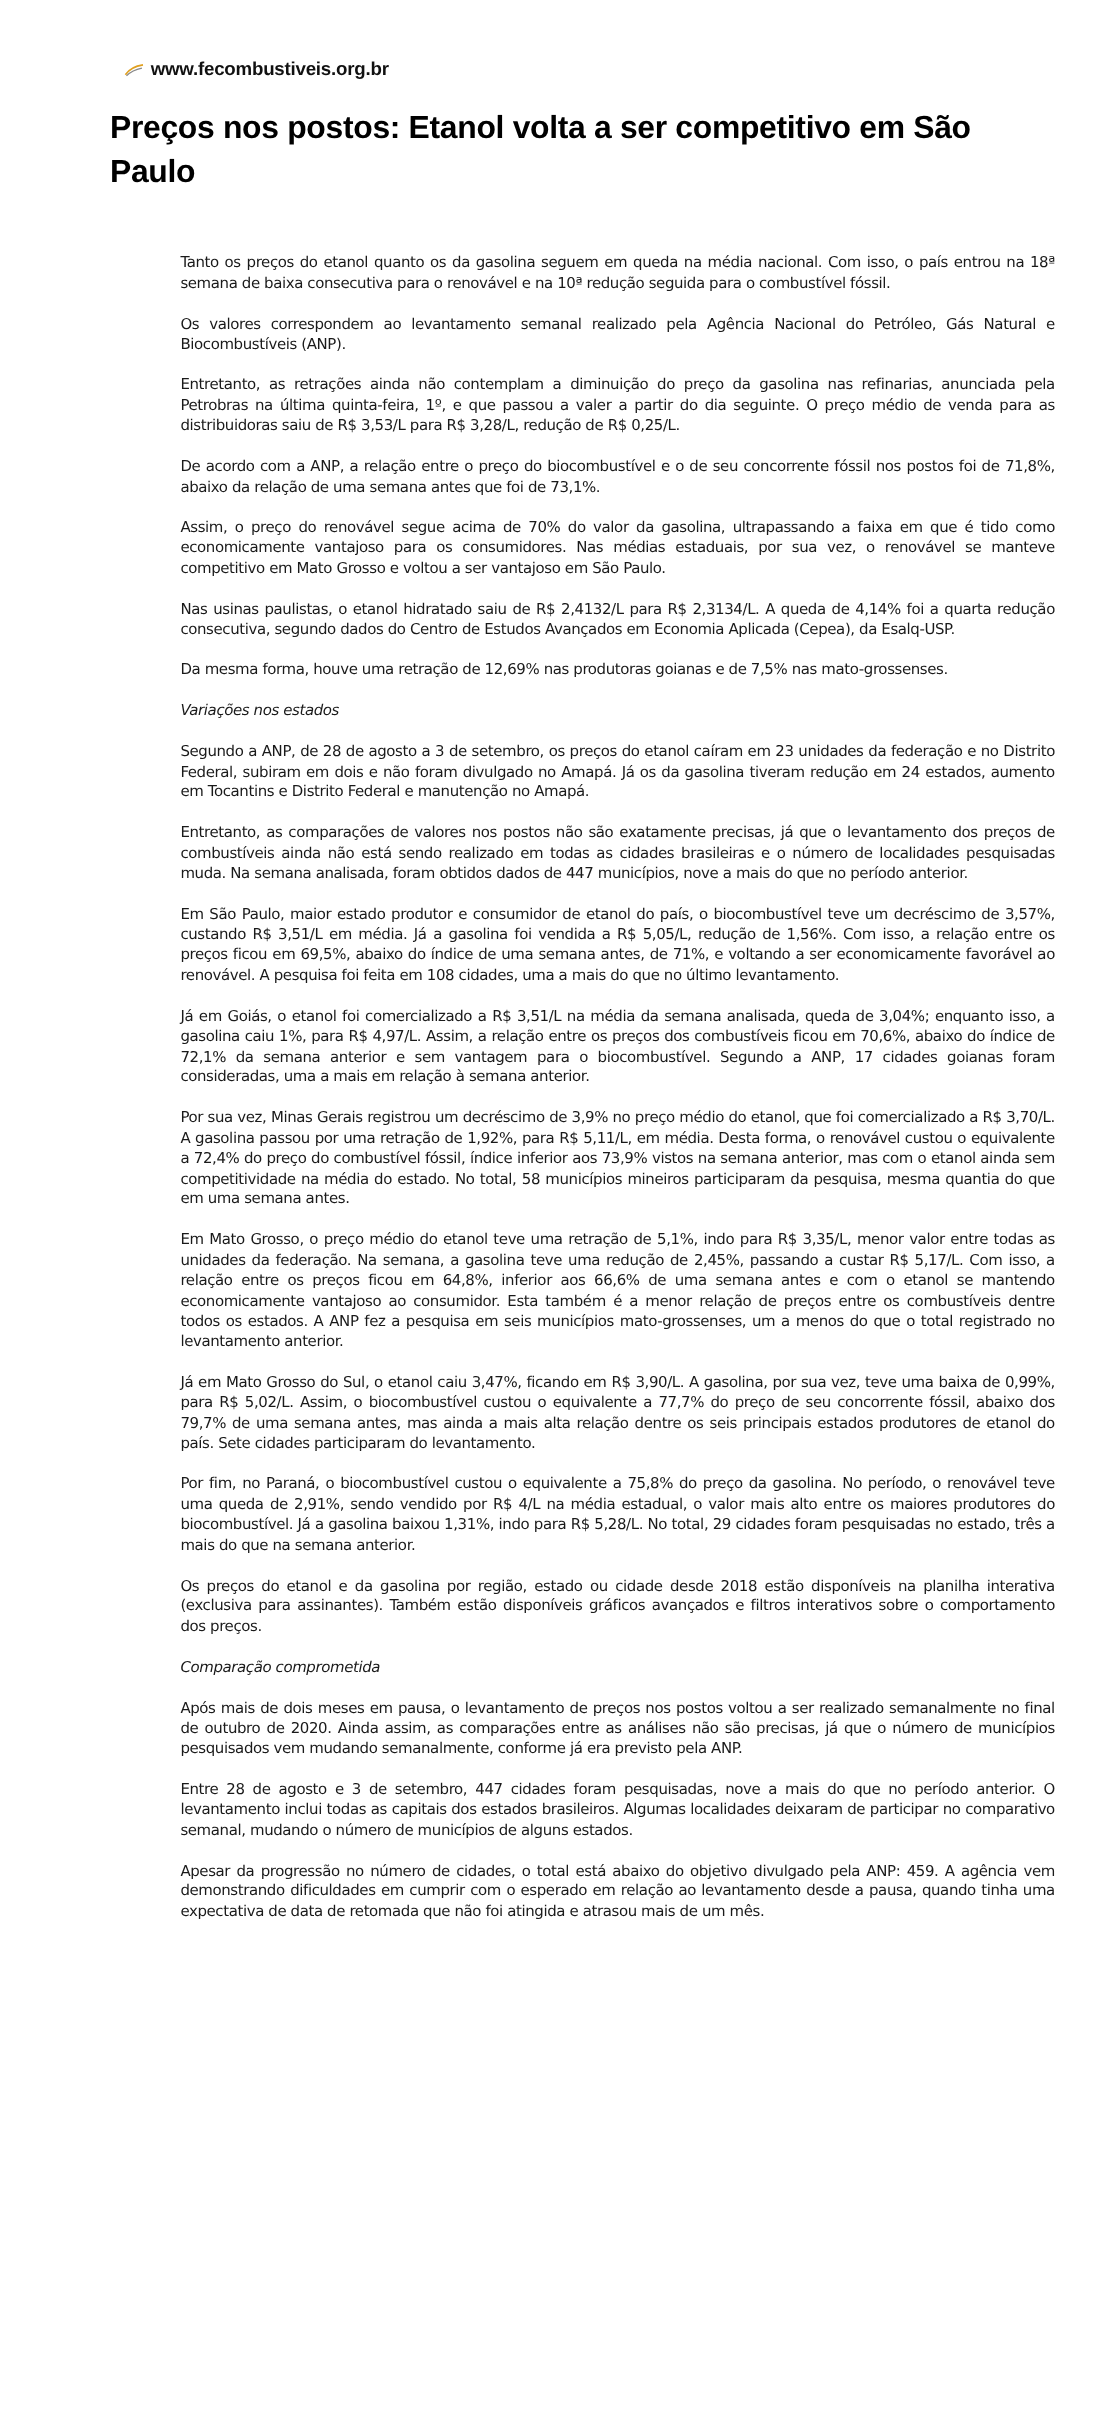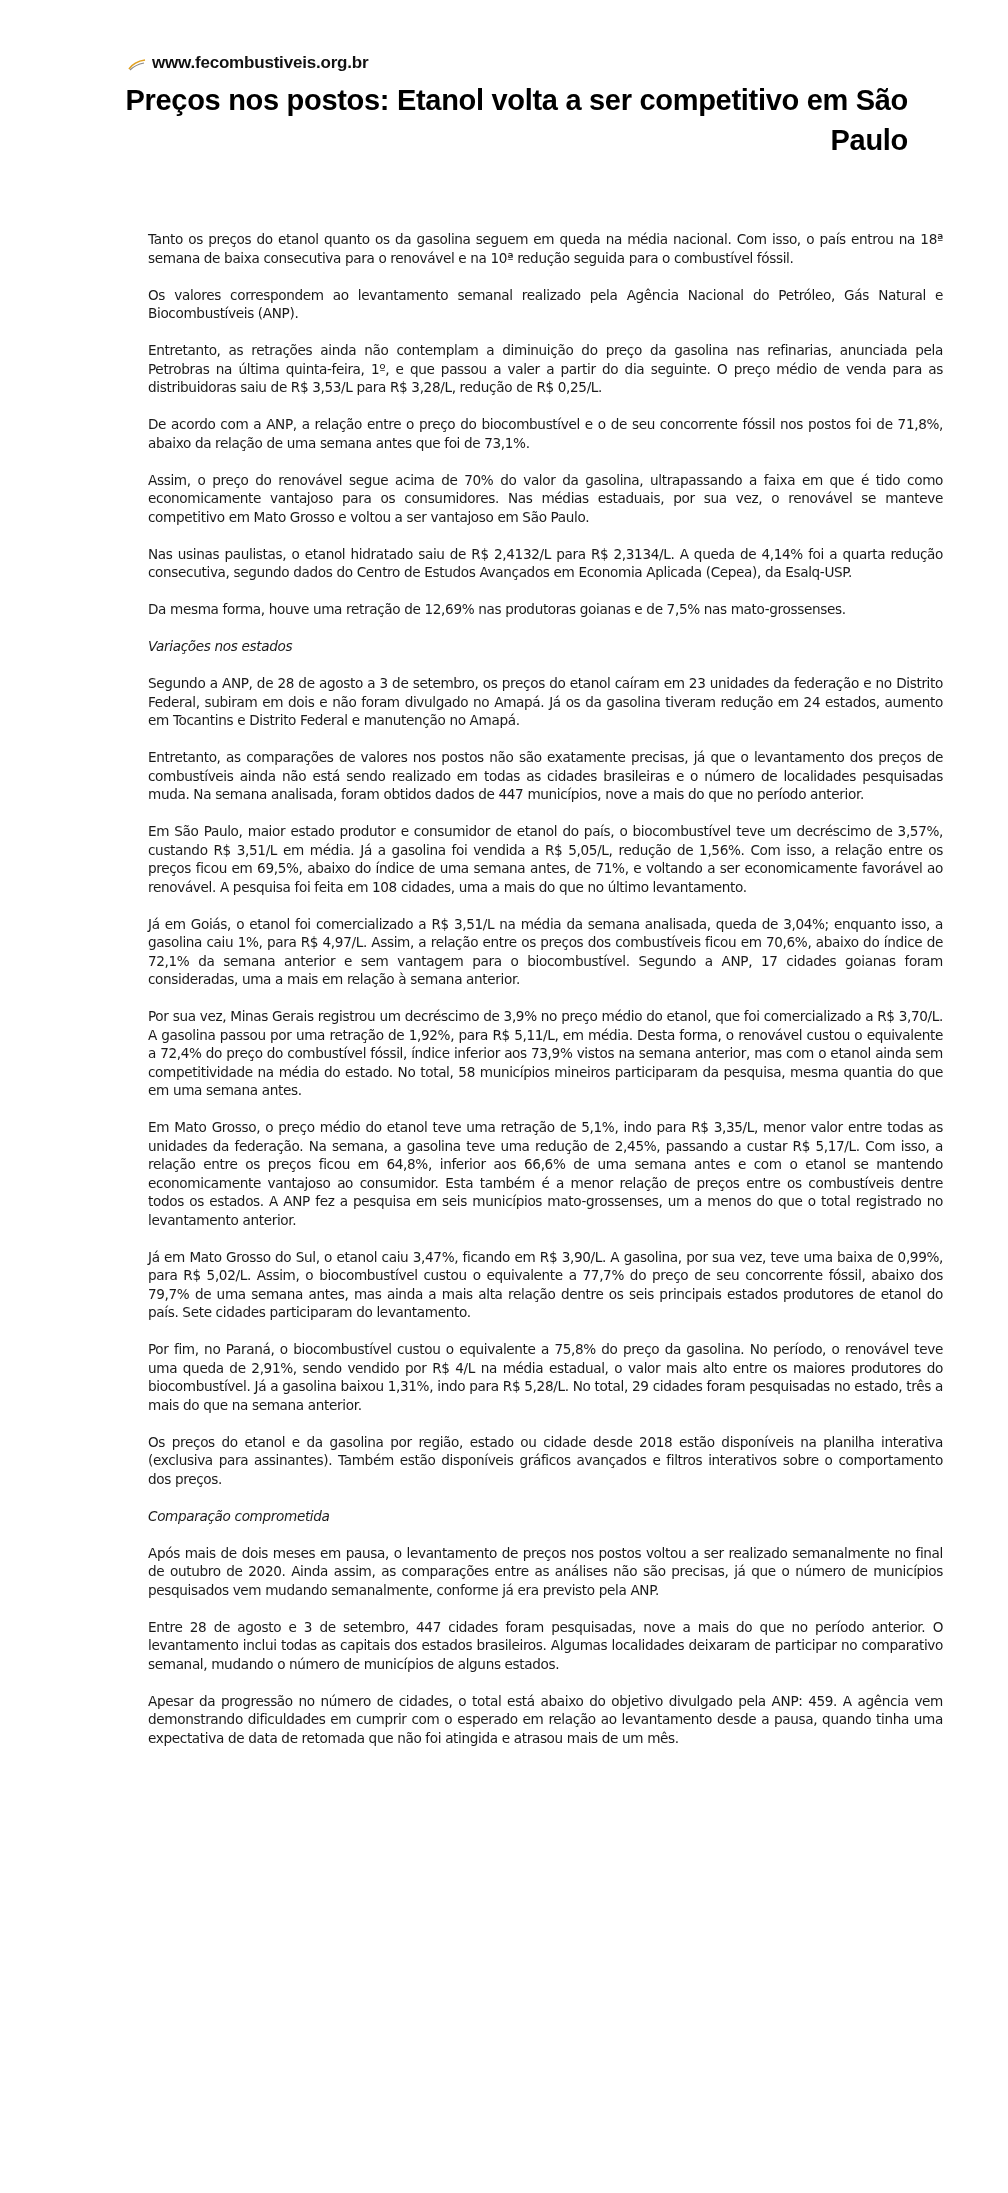--- a/index.html
+++ b/index.html
@@ -9,21 +9,21 @@
     }
     body {
       width: 1008px;
       height: 2193px;
       position: relative;
       overflow: hidden;
       color: #111111;
     }
     .site-header {
       position: absolute;
-      left: 128px;
+      left: 113px;
       top: 53px;
       display: flex;
       align-items: center;
       gap: 6px;
       text-align: right;
     }
     .logo-icon {
       width: 18px;
       height: 12px;
       display: inline-block;
@@ -32,33 +32,33 @@
       font-family: "Liberation Sans", sans-serif;
       font-weight: bold;
       font-size: 17px;
       color: #111111;
       letter-spacing: -0.2px;
     }
     .title {
       position: absolute;
       left: 100px;
       width: 808px;
-      top: 80px;
+      top: 96px;
       margin: 0;
-      text-align: right;
+      text-align: left;
       font-family: "Liberation Sans", sans-serif;
       font-weight: bold;
       font-size: 29px;
       line-height: 40px;
       color: #000000;
       letter-spacing: -0.3px;
     }
     .article {
       position: absolute;
-      left: 148px;
+      left: 164px;
       top: 230px;
       width: 795px;
       font-family: "DejaVu Sans", sans-serif;
       font-size: 13.6px;
       line-height: 18.5px;
       color: #1a1a1a;
       letter-spacing: -0.35px;
     }
     .article p {
       margin: 0 0 18.5px 0;

